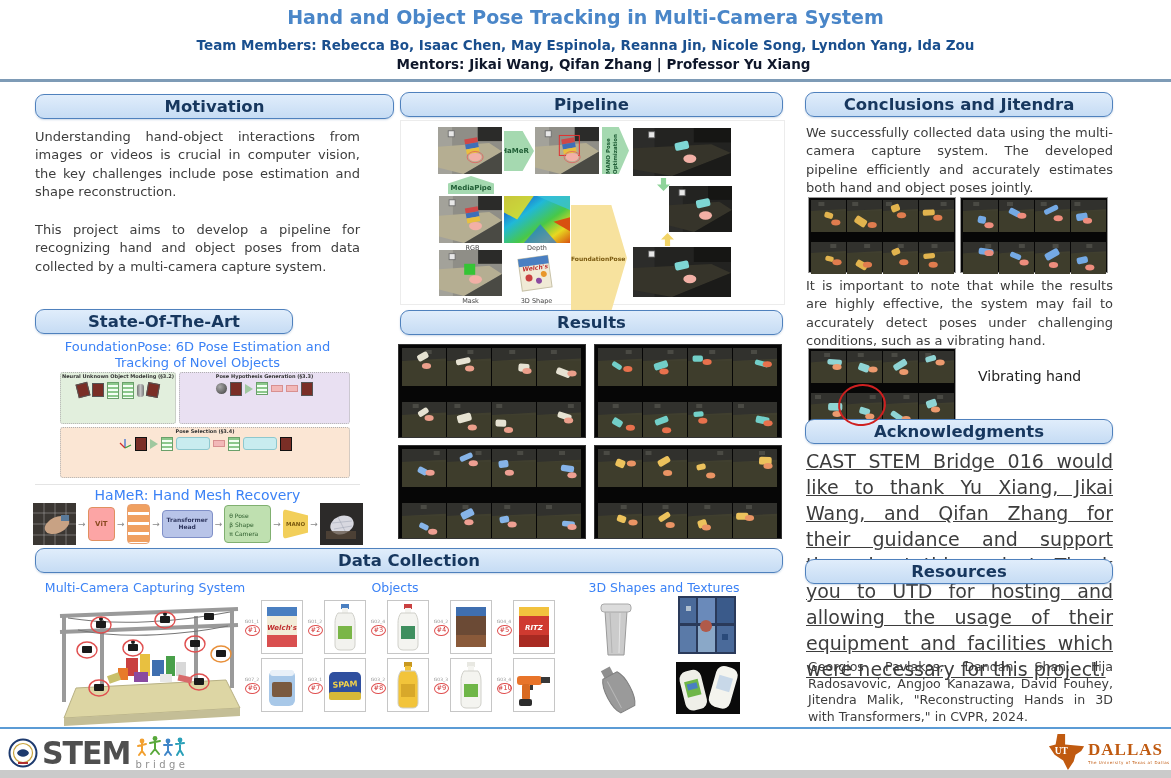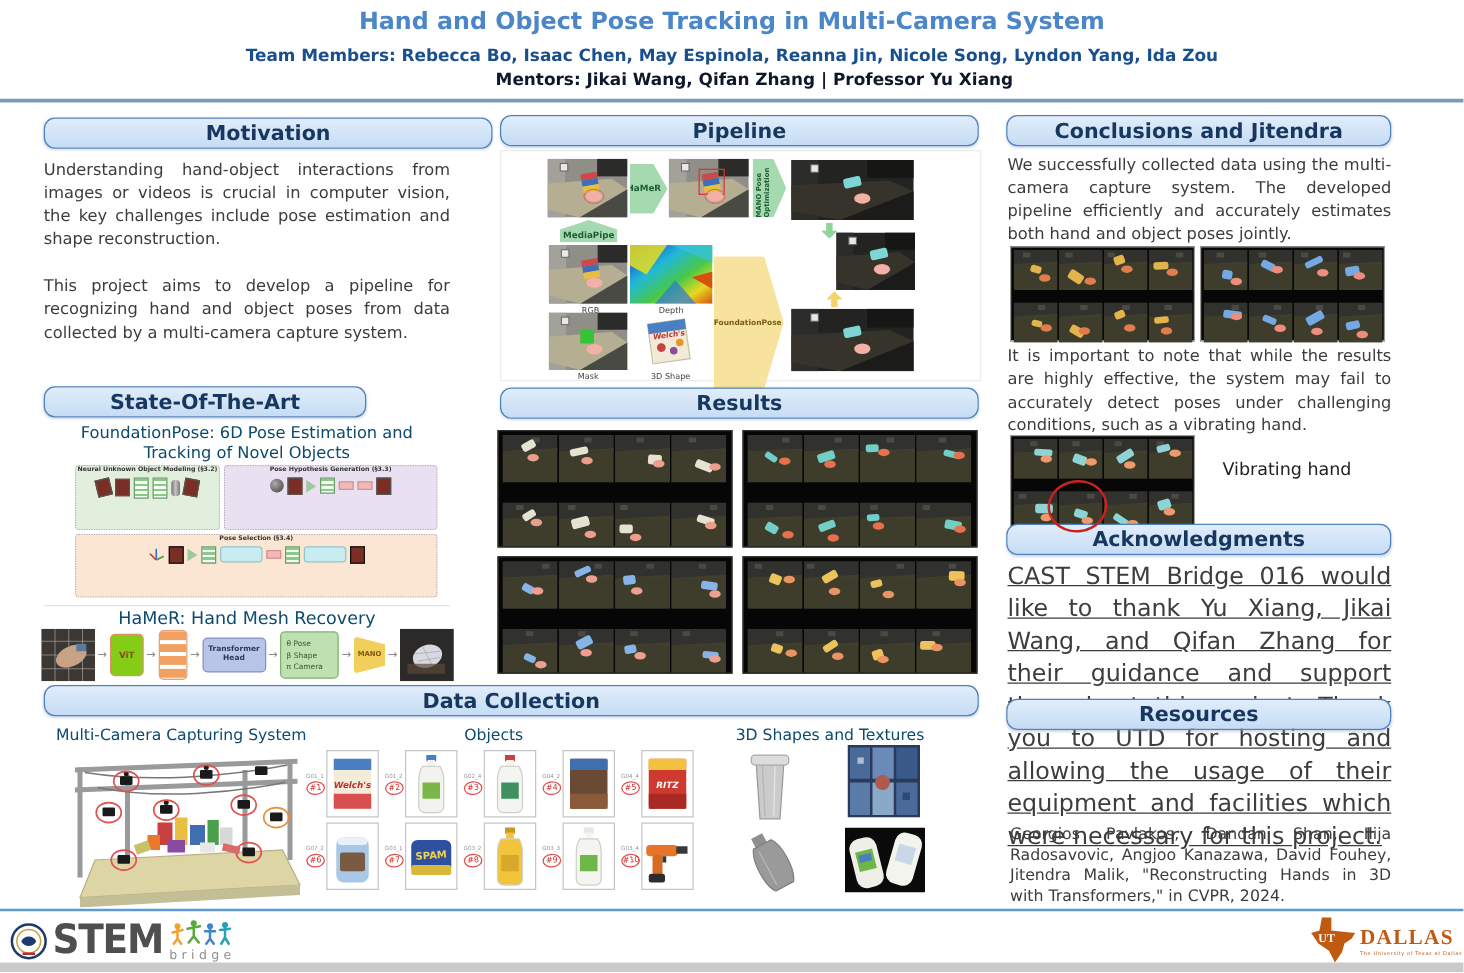--- a/index.html
+++ b/index.html
@@ -5,21 +5,21 @@
   html,body{margin:0;padding:0;background:#ffffff;}
   body{font-family:"DejaVu Sans","Liberation Sans",sans-serif;}
   #poster{position:relative;width:1171px;height:778px;background:#fff;overflow:hidden;}
   .abs{position:absolute;}
   .sec-h{position:absolute;height:25px;box-sizing:border-box;
     background:linear-gradient(180deg,#e0edfb 0%,#c6dcf4 100%);
     border:1.5px solid #4f81bd;border-radius:9px;color:#17375e;font-weight:bold;
     font-size:16.5px;display:flex;align-items:center;justify-content:center;
     box-shadow:0 1px 2px rgba(110,145,190,.35);}
   .jtext{position:absolute;font-size:13px;line-height:1.42;color:#3d3d3d;text-align:justify;}
-  .cap{position:absolute;text-align:center;color:#0c4a6e;}
+  .cap{position:absolute;text-align:center;color:#3b82f6;}
   .panel{position:absolute;width:188px;height:94px;background:#060606;border:1px solid #333;
     box-sizing:border-box;padding:3px;overflow:hidden;}
   .strip{position:absolute;width:148px;height:76px;background:#070707;border:1px solid #9a9a9a;
     box-sizing:border-box;padding:2px;overflow:visible;}
   .fp-panel{position:absolute;box-sizing:border-box;border:1px dotted #b0b0b0;border-radius:3px;overflow:hidden;}
   .fp-title{font-size:5px;font-weight:bold;color:#333;text-align:center;margin-top:1px;line-height:1.1;}
   .mrow{display:flex;gap:3px;align-items:center;justify-content:center;margin-top:2px;}
   .m-img{width:10px;height:12px;background:#7a2e26;border:1px solid #555;}
   .m-grid{width:10px;height:15px;border:1px solid #6aa06a;background:repeating-linear-gradient(180deg,#8cc88c 0 2px,#f4fff4 2px 4px);}
   .m-cyl{width:7px;height:13px;border-radius:3px;background:linear-gradient(90deg,#777,#c4c4c4,#777);}
@@ -114,21 +114,21 @@
           <line x1="22" y1="0" x2="22" y2="42"></line>
           <line x1="33" y1="0" x2="33" y2="42"></line>
           <line x1="0" y1="10" x2="44" y2="10"></line>
           <line x1="0" y1="21" x2="44" y2="21"></line>
           <line x1="0" y1="32" x2="44" y2="32"></line>
         </g>
         <ellipse cx="24" cy="22" rx="13" ry="8" fill="#c8a284" transform="rotate(-25 24 22)"></ellipse>
         <rect x="28" y="12" width="8" height="6" fill="#5a7a9a"></rect>
       </svg>
     <span style="color:#888;font-size:9px;">→</span>
-    <div class="h-box" style="width:28px;height:34px;background:#84cc16;border:1px solid #e09060;font-size:7px;font-weight:bold;color:#8a4a20;">
+    <div class="h-box" style="width:28px;height:34px;background:#fca5a5;border:1px solid #e09060;font-size:7px;font-weight:bold;color:#8a4a20;">
         <span>ViT</span>
       </div>
     <span style="color:#888;font-size:9px;">→</span>
     <div class="h-box" style="width:24px;height:40px;border:1.5px solid #e8a070;background:repeating-linear-gradient(180deg,#f0a060 0 7px,#fff 7px 10px);"></div>
     <span style="color:#888;font-size:9px;">→</span>
     <div class="h-box" style="width:52px;height:28px;background:#b8c4e8;border:1px solid #8090c8;font-size:6px;font-weight:bold;color:#303860;line-height:1.15;">
         <span>Transformer Head</span>
       </div>
     <span style="color:#888;font-size:9px;">→</span>
     <div style="width:48px;height:38px;box-sizing:border-box;background:#bfe0b0;border:1px solid #80b070;border-radius:4px;display:flex;flex-direction:column;justify-content:center;padding-left:4px;font-size:6px;color:#2a5a2a;line-height:1.5;">

